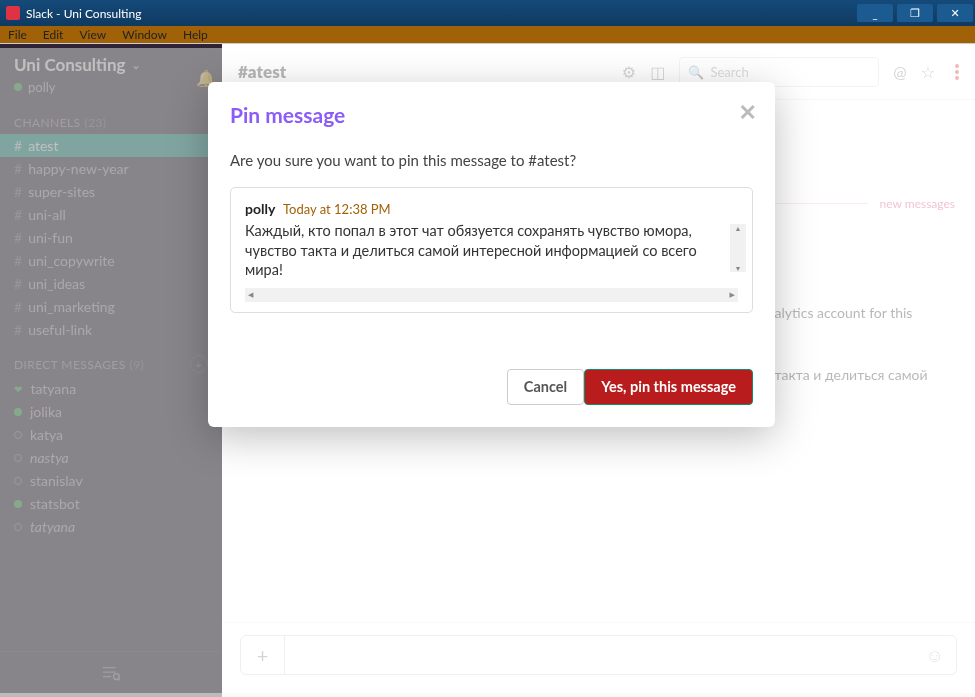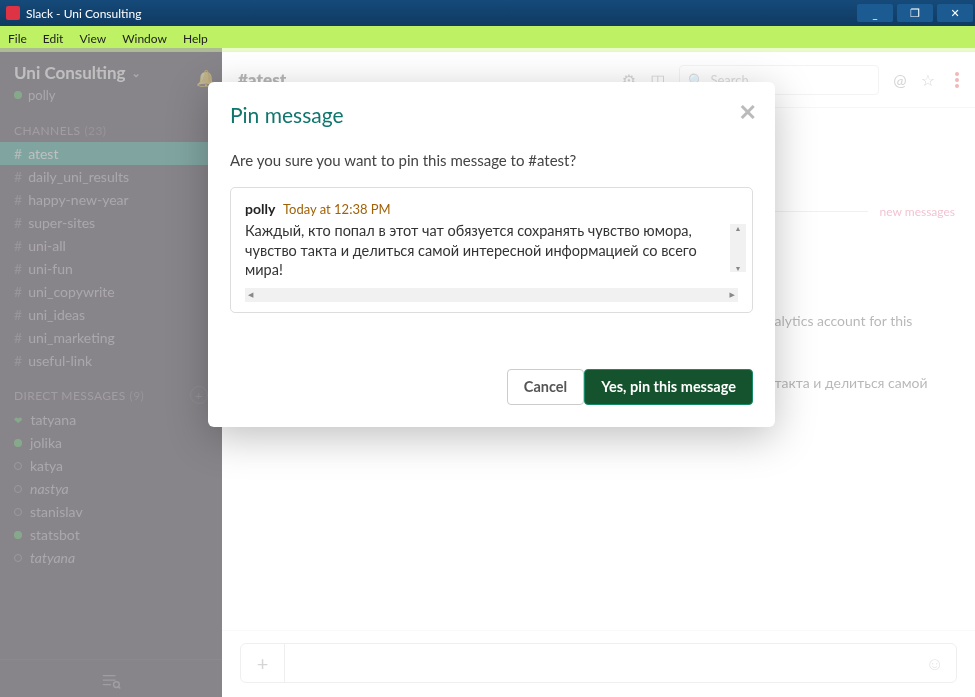--- a/index.html
+++ b/index.html
@@ -3,21 +3,21 @@
 <meta charset="utf-8">
 <style>
   * { box-sizing: border-box; margin: 0; padding: 0; font-family: "Lato", "Helvetica Neue", Arial, sans-serif; }
   body { width: 975px; height: 697px; overflow: hidden; background: #f0f0f0; position: relative; }
 
   .titlebar { height: 26px; background: linear-gradient(#154a7a, #0f3a61); display: flex; align-items: center; color: #fff; font-size: 12px; padding-left: 6px; }
   .titlebar .ticon { width: 14px; height: 14px; background: #d34; border-radius: 2px; margin-right: 6px; display:inline-block; }
   .titlebar .wbtns { margin-left: auto; display: flex; }
   .titlebar .wbtn { width: 36px; height: 18px; background: #1c5b91; margin: 0 2px; border-radius: 2px; display:flex; align-items:center; justify-content:center; font-size:11px; color:#fff; }
 
-  .menubar { height: 26px; background: #bef264; border-bottom: 1px solid #ccc; display: flex; align-items: center; font-size: 12px; color: #222; }
+  .menubar { height: 18px; background: #a16207; border-bottom: 1px solid #ccc; display: flex; align-items: center; font-size: 12px; color: #222; }
   .menubar span { padding: 0 8px; }
 
   .app { display: flex; height: calc(697px - 26px - 22px); }
 
   .sidebar { width: 222px; background: #2f2337; color: #b3a7ba; display:flex; flex-direction:column; overflow:hidden; }
   .sidebar .team { padding: 10px 14px 6px 14px; }
   .sidebar .team .name { color:#fff; font-size:17px; font-weight:700; display:flex; align-items:center; }
   .sidebar .team .name .chev { margin-left:6px; color:#b3a7ba; font-size:11px; }
   .sidebar .team .user { font-size:13px; color:#b3a7ba; margin-top:4px; display:flex; align-items:center; }
   .sidebar .team .bell { position:absolute; left:196px; top:68px; color:#746a7b; font-size:16px;}
@@ -63,34 +63,34 @@
 
   .composer { border-top:1px solid #eee; padding:12px 18px 18px 18px; }
   .cbox { border:1.5px solid #d0d0d0; border-radius:6px; height:40px; display:flex; align-items:center; }
   .cbox .plusbtn { width:44px; height:100%; border-right:1.5px solid #d0d0d0; display:flex; align-items:center; justify-content:center; color:#888; font-size:20px;}
   .cbox .emoji { margin-left:auto; margin-right:12px; color:#bbb; font-size:18px;}
 
   
   .overlay { position:absolute; left:0; right:0; top:48px; bottom:0; background:rgba(255,255,255,.65); z-index:50;}
   .sidebar-dim { position:absolute; left:0; top:48px; width:222px; bottom:0; background:rgba(0,0,0,.25); z-index:51;}
   .modal { position:absolute; left:208px; top:82px; width:567px; background:#fff; border-radius:6px; box-shadow:0 10px 40px rgba(0,0,0,.25); z-index:60; padding:20px 22px 22px 22px;}
-  .modal .mtitle { font-size:21px; font-weight:400; color:#0f766e; }
+  .modal .mtitle { font-size:21px; font-weight:700; color:#8b5cf6; }
   .modal .mclose { position:absolute; right:18px; top:16px; color:#bbb; font-size:22px; font-weight:700;}
   .modal .q { margin-top:24px; font-size:15px; color:#444;}
   .modal .preview { margin-top:18px; border:1px solid #ddd; border-radius:5px; padding:12px 14px 10px 14px; position:relative;}
   .modal .preview .hdr { font-size:14px; }
   .modal .preview .hdr b { color:#222; }
   .modal .preview .hdr .ptime { color:#a16207; font-size:13px; margin-left:4px;}
   .modal .preview .ptxt { font-size:14.5px; color:#333; margin-top:4px; width:480px; line-height:1.35;}
   .modal .preview .vscroll { position:absolute; right:6px; top:36px; width:16px; height:48px; background:#f1f1f1; display:flex; flex-direction:column; justify-content:space-between; align-items:center; font-size:7px; color:#888;}
   .modal .preview .hscroll { margin-top:8px; height:14px; background:#f1f1f1; display:flex; align-items:center; justify-content:space-between; padding:0 3px; font-size:7px; color:#888;}
   .modal .btns { margin-top:56px; display:flex; justify-content:flex-end; }
   .btn { height:36px; padding:0 16px; border-radius:4px; font-size:14.5px; font-weight:700; display:flex; align-items:center;}
   .btn-cancel { background:#fff; border:1px solid #ccc; color:#555;}
-  .btn-primary { background:#14532d; color:#fff; border:1px solid #158a66;}
+  .btn-primary { background:#b91c1c; color:#fff; border:1px solid #158a66;}
   .menu-vdots { margin-left:6px; display:flex; flex-direction:column; gap:2px;}
   .menu-vdots span{width:4px;height:4px;border-radius:50%;background:#d33;}
 </style>
 </head>
 <body>
 
 <div class="titlebar">
   <span class="ticon"></span>
   <span>Slack - Uni Consulting</span>
   <div class="wbtns">
@@ -124,24 +124,20 @@
     </div>
 
     <div class="sec-head">
       <span>CHANNELS</span>
       <span class="cnt">(23)</span>
     </div>
     <div id="chan-list">
         <div class="chan sel">
           <span class="hash">#</span>
           <span>atest</span>
-        </div>
-        <div class="chan">
-          <span class="hash">#</span>
-          <span>daily_uni_results</span>
         </div>
         <div class="chan">
           <span class="hash">#</span>
           <span>happy-new-year</span>
         </div>
         <div class="chan">
           <span class="hash">#</span>
           <span>super-sites</span>
         </div>
         <div class="chan">

